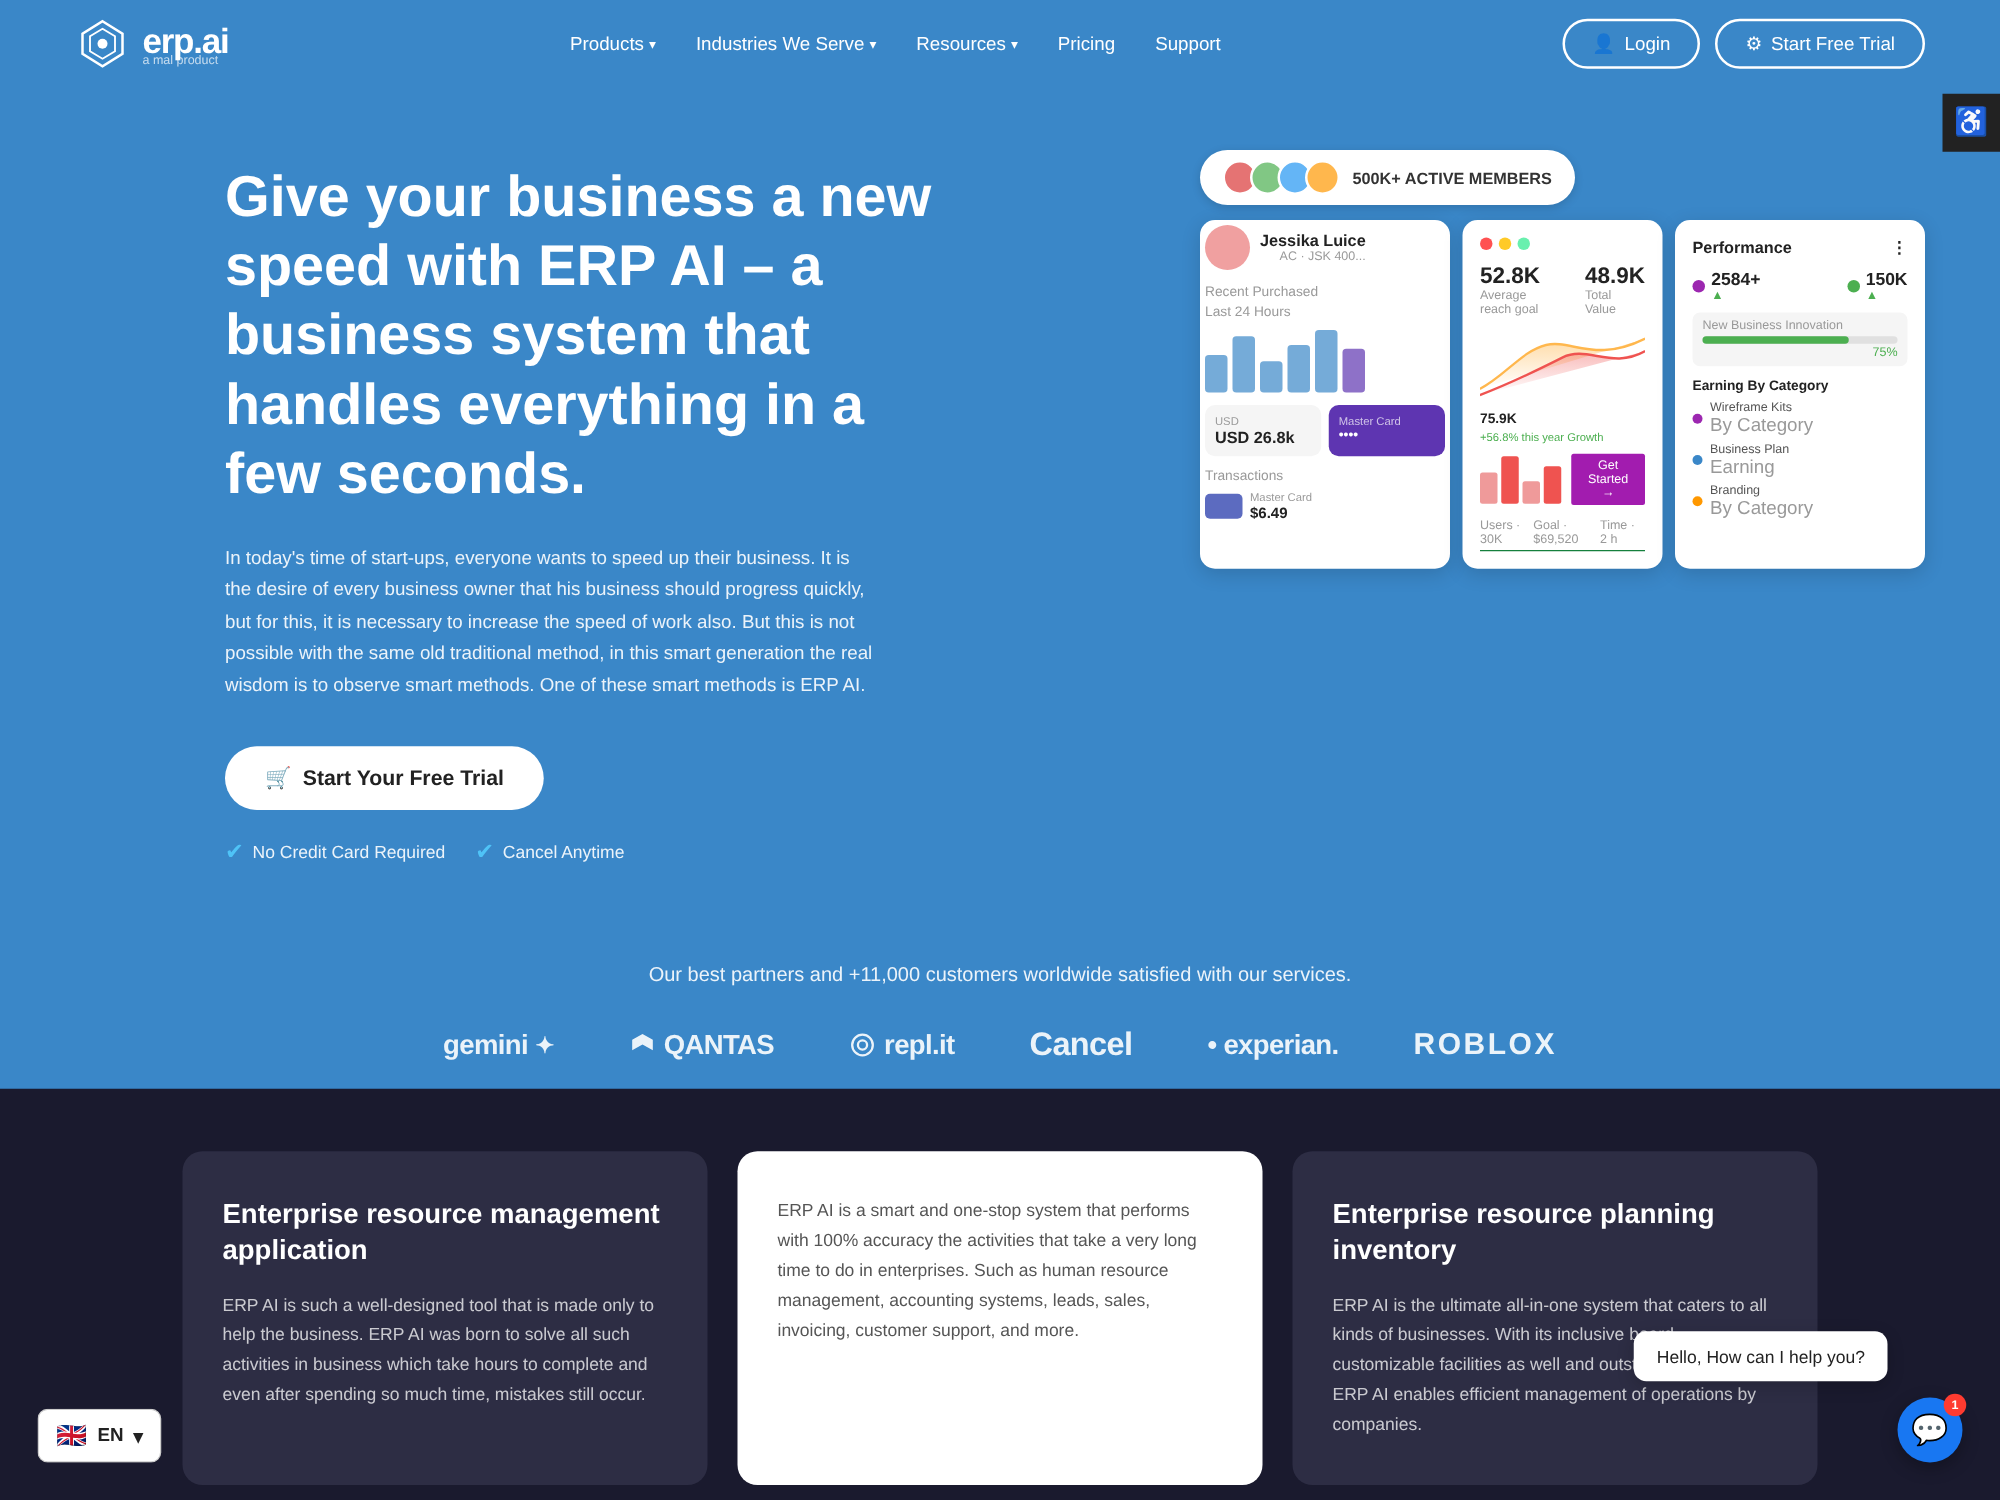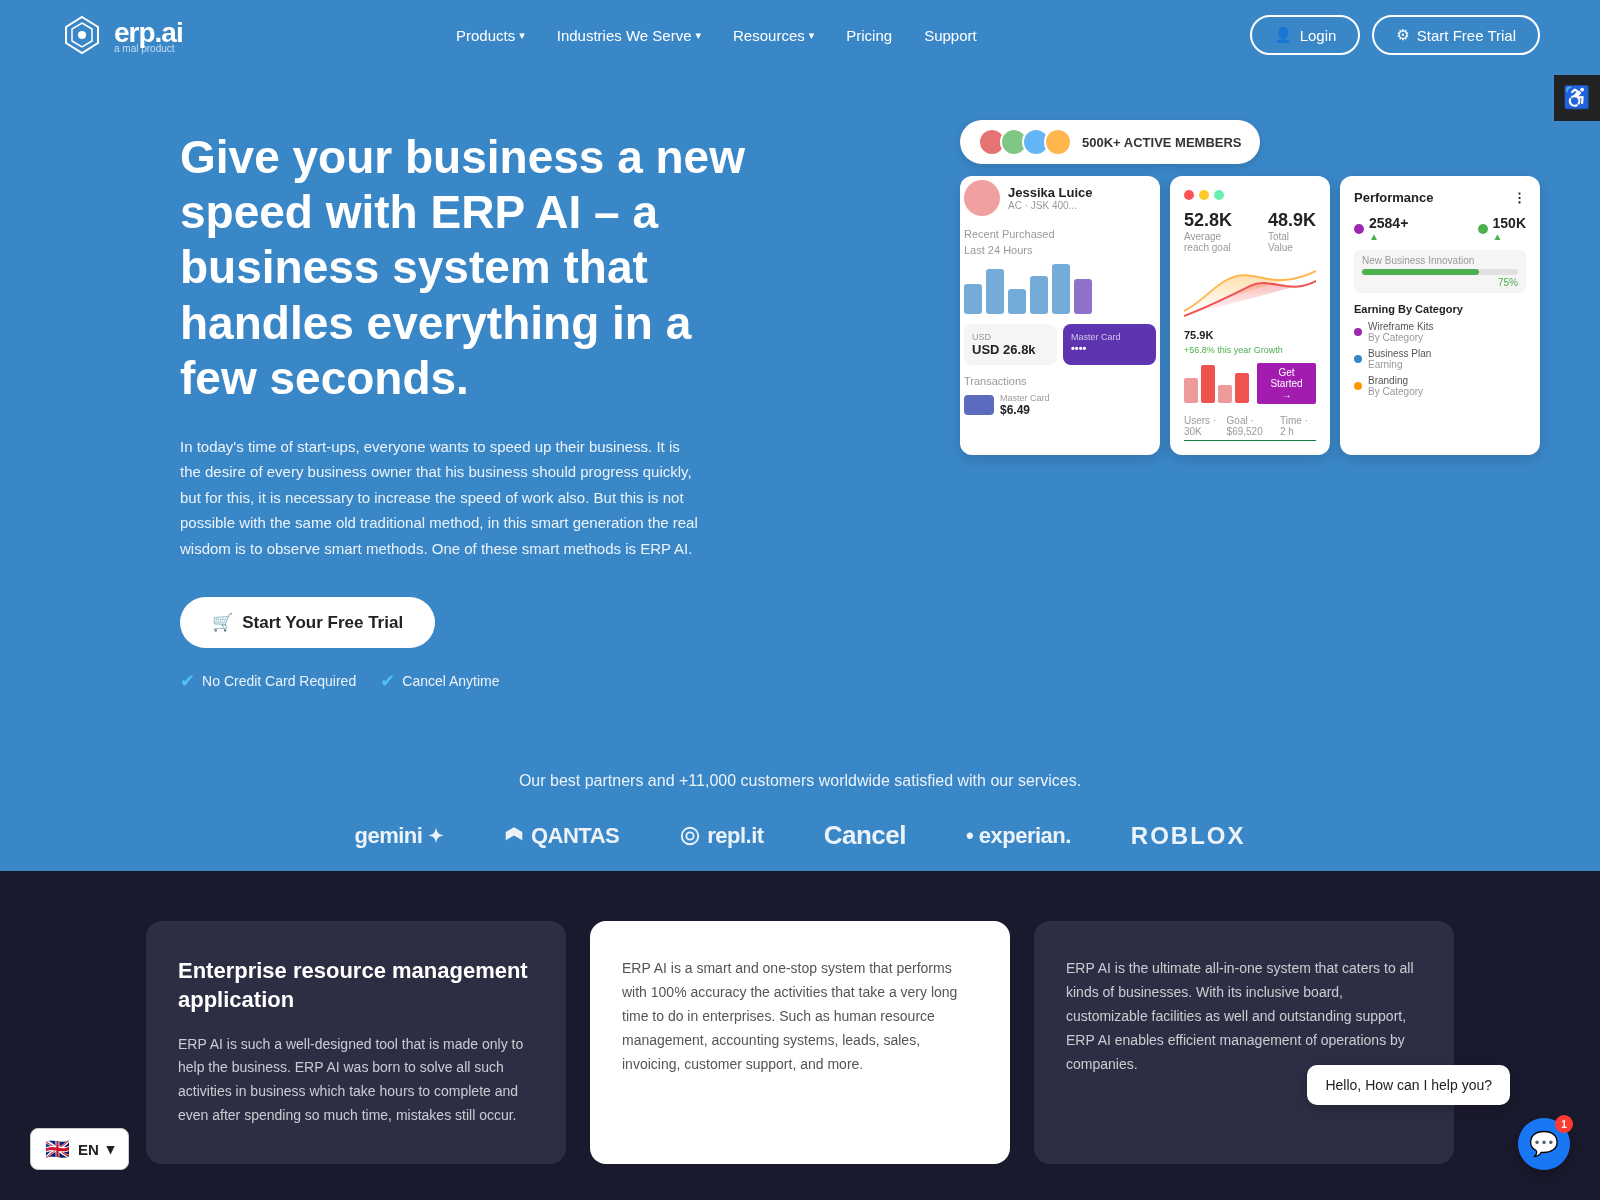--- a/index.html
+++ b/index.html
@@ -73,21 +73,21 @@
     .avatar-4 { background: #ffb74d; }
 
     .dashboard-container { display: flex; gap: 10px; }
     .dash-card-left {
       background: white; border-radius: 12px; padding: 4px; width: 200px;
       box-shadow: 0 4px 15px rgba(0,0,0,0.15); flex-shrink: 0;
     }
     .dash-user { display: flex; align-items: center; gap: 8px; margin-bottom: 12px; }
     .dash-user-avatar { width: 36px; height: 36px; border-radius: 50%; background: #f0a0a0; }
     .dash-user-name { font-size: 13px; font-weight: 600; color: #222; }
-    .dash-user-role { font-size: 10px; color: #999; }
+    .dash-user-role { font-size: 10px; color: #999; text-align: right; }
     .dash-label { font-size: 11px; color: #999; margin-bottom: 4px; }
     .dash-bars { display: flex; gap: 4px; align-items: flex-end; height: 50px; margin: 8px 0; }
     .dash-bar { width: 18px; border-radius: 3px; background: #3a87c8; opacity: 0.7; }
     .dash-cards-row { display: flex; gap: 6px; margin-top: 10px; }
     .dash-mini-card { background: #f5f5f5; border-radius: 8px; padding: 8px; flex: 1; }
     .dash-mini-title { font-size: 9px; color: #999; }
     .dash-mini-val { font-size: 13px; font-weight: 700; color: #222; }
     .dash-tx-label { font-size: 11px; color: #999; margin-top: 10px; }
     .dash-tx-row { display: flex; align-items: center; gap: 6px; margin-top: 6px; }
     .dash-tx-icon { width: 30px; height: 20px; background: #5c6bc0; border-radius: 4px; }
@@ -126,21 +126,21 @@
     .perf-change { font-size: 10px; color: #4caf50; }
     .perf-badge { background: #f5f5f5; border-radius: 6px; padding: 5px 8px; margin-bottom: 6px; }
     .perf-badge-title { font-size: 10px; color: #999; }
     .perf-bar { height: 6px; background: #e0e0e0; border-radius: 3px; margin-top: 3px; }
     .perf-bar-fill { height: 100%; background: #4caf50; border-radius: 3px; }
 
     .earn-title { font-size: 11px; font-weight: 600; color: #222; margin-top: 10px; margin-bottom: 6px; }
     .earn-row { display: flex; align-items: center; gap: 6px; margin-bottom: 5px; }
     .earn-dot { width: 8px; height: 8px; border-radius: 50%; }
     .earn-label { font-size: 10px; color: #555; }
-    .earn-sub { font-size: 10px; color: #999; }
+    .earn-sub { font-size: 15px; color: #999; }
 
     
     .partners-section {
       background: #3a87c8; padding: 30px 60px 20px;
       text-align: center;
     }
     .partners-text { font-size: 16px; color: rgba(255,255,255,0.9); margin-bottom: 30px; }
     .partners-logos { display: flex; align-items: center; justify-content: center; gap: 60px; flex-wrap: wrap; }
     .partner-logo { font-size: 22px; font-weight: 700; color: white; opacity: 0.9; letter-spacing: -0.5px; display: flex; align-items: center; gap: 6px; }
 
@@ -456,20 +456,21 @@
 
 <section class="cards-section">
   <div class="feature-card">
     <h3 class="feature-card-title">Enterprise resource management application</h3>
     <p class="feature-card-desc">ERP AI is such a well-designed tool that is made only to help the business. ERP AI was born to solve all such activities in business which take hours to complete and even after spending so much time, mistakes still occur.</p>
   </div>
   <div class="feature-card white-card">
     <p class="feature-card-desc">ERP AI is a smart and one-stop system that performs with 100% accuracy the activities that take a very long time to do in enterprises. Such as human resource management, accounting systems, leads, sales, invoicing, customer support, and more.</p>
   </div>
   <div class="feature-card">
+    <h3 class="feature-card-title">Enterprise resource planning inventory</h3>
     <p class="feature-card-desc">ERP AI is the ultimate all-in-one system that caters to all kinds of businesses. With its inclusive board, customizable facilities as well and outstanding support, ERP AI enables efficient management of operations by companies.</p>
   </div>
 </section>
 
 <div class="chat-tooltip">
   <span>Hello, How can I help you?</span>
 </div>
 
 <div class="chat-widget">
   <span class="chat-bubble-icon">💬</span>

